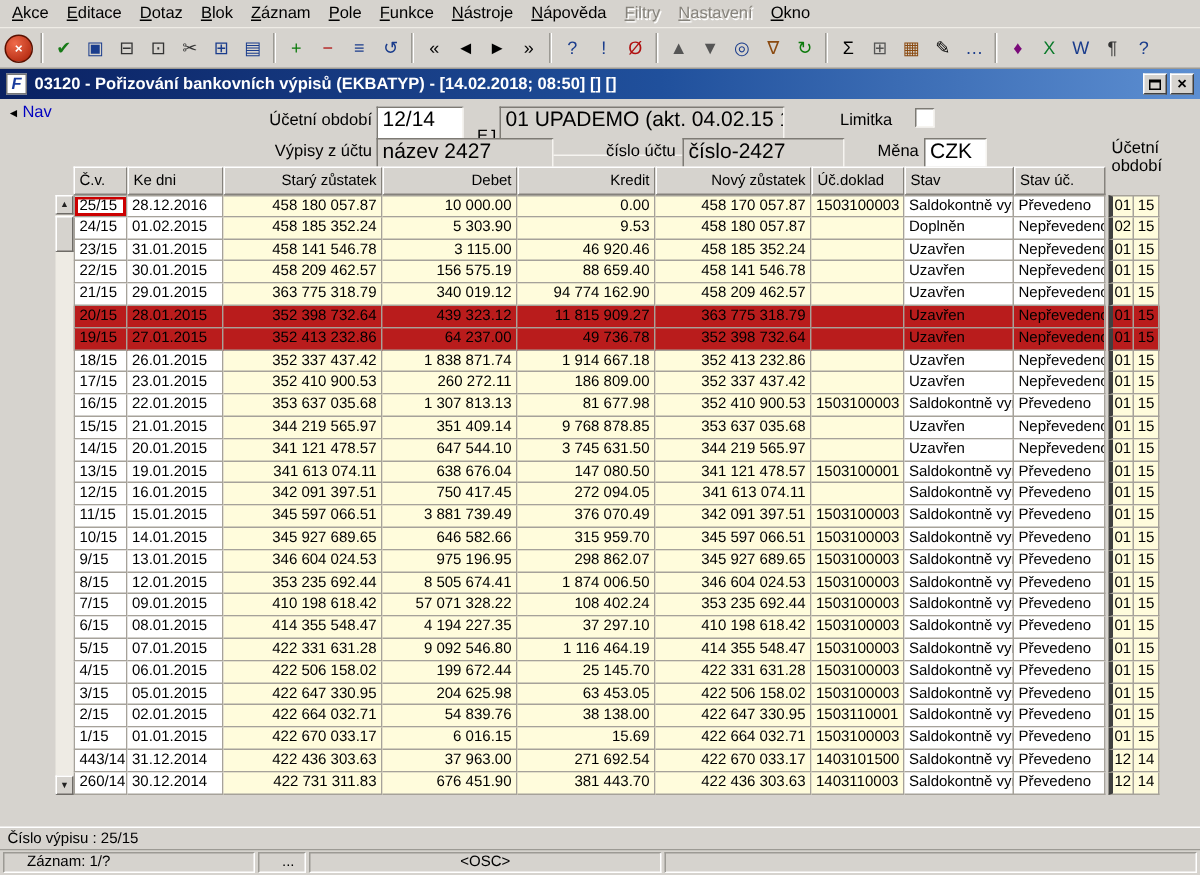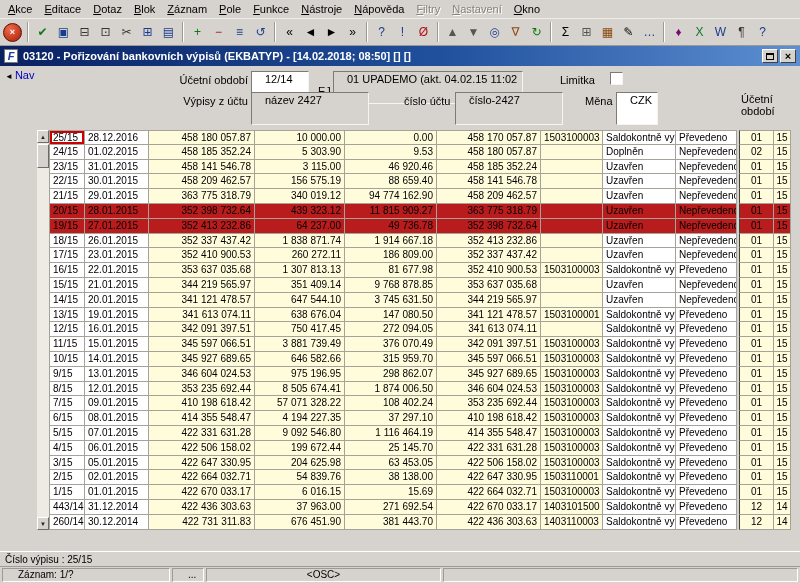--- a/index.html
+++ b/index.html
@@ -25,42 +25,42 @@
   .titletext{flex:1;white-space:nowrap;overflow:hidden}
   .winbtn{width:16px;height:14px;background:#d6d3ce;color:#000;border:1px solid;border-color:#fff #404040 #404040 #fff;display:flex;align-items:center;justify-content:center;font-size:11px;font-weight:bold;margin-left:2px;line-height:10px}
   .restore-box{display:block;width:8px;height:7px;border:1px solid #000;border-top:2px solid #000}
 
   
   .navlabel{position:absolute;left:5px;top:69px;font-size:11px;color:#0000c0;white-space:nowrap}
   .navarrow{color:#000;font-size:8px;margin-right:2px}
 
   
   .flabel{position:absolute;font-size:11px;white-space:nowrap}
-  .ffield{position:absolute;height:33px;background:#fff;border:1px solid;border-color:#7d7a74 #f6f4f0 #f6f4f0 #7d7a74;font-size:11px;line-height:13px;padding:1px 13px;white-space:nowrap;overflow:hidden}
+  .ffield{position:absolute;height:33px;background:#fff;border:1px solid;border-color:#7d7a74 #f6f4f0 #f6f4f0 #7d7a74;font-size:14px;line-height:13px;padding:1px 3px;white-space:nowrap;overflow:hidden}
   .ffield.gray{background:#d6d3ce}
   .checkbox{position:absolute;width:13px;height:13px;background:#fff;border:1px solid;border-color:#7d7a74 #f6f4f0 #f6f4f0 #7d7a74}
   .periodhdr{position:absolute;left:741px;top:93px;width:58px;font-size:11px;line-height:12px;white-space:pre-line}
 
   
   .ghead{position:absolute;left:49px;top:111px;display:flex;height:19px}
   .hc{background:#d6d3ce;border:1px solid;border-color:#fff #85827c #85827c #fff;font-size:10px;padding:3px 3px 0 3px;white-space:nowrap;overflow:hidden;flex:0 0 auto}
 
   
   .grows{position:absolute;left:49px;top:130px}
   .grow{display:flex;height:14.8px}
   .gc{border-right:1px solid #a6a29a;border-bottom:1px solid #a6a29a;font-size:10px;line-height:13px;padding:0 3px;white-space:nowrap;overflow:hidden;flex:0 0 auto}
   .grow .gc:first-child{border-left:1px solid #a6a29a}
   .grow:first-child .gc{border-top:1px solid #a6a29a}
   .bw{background:#fff}
   .by{background:#fffcdc}
   .ra{text-align:right}
   .ct{text-align:center;padding:0 1px}
   .c0{width:36px}.c1{width:64px}.c2{width:106px}.c3{width:90px}.c4{width:92px}
   .c5{width:104px}.c6{width:62px}.c7{width:73px}.c8{width:61px}
-  .c9{width:35px;margin-left:2px;border-left:1px solid #404040}
+  .c9{width:17px;margin-left:2px;border-left:3px solid #404040}
   .c10{width:17px}
   .grow.orange .gc{background:#b91c1c}
   .grow.selected .gc.c0{box-shadow:inset 0 0 0 2px #cc0000}
 
   
   .vscroll{position:absolute;left:37px;top:130px;width:12px;height:400px;background:#eeebe4}
   .sbtn{position:absolute;left:0;width:12px;height:13px;background:#d6d3ce;border:1px solid;border-color:#fff #6e6b66 #6e6b66 #fff;display:flex;align-items:center;justify-content:center;font-size:6px;color:#222}
   .sbtn.up{top:0}.sbtn.down{bottom:0}
   .sthumb{position:absolute;left:0;top:14px;width:12px;height:24px;background:#d6d3ce;border:1px solid;border-color:#fff #6e6b66 #6e6b66 #fff}
 
@@ -160,20 +160,31 @@
   <span class="flabel" style="left:146px;top:95px;width:102px;text-align:right">Výpisy z účtu</span>
   <span class="ffield gray" style="left:251px;top:92px;width:118px">název 2427</span>
   <span class="flabel" style="left:404px;top:95px">číslo účtu</span>
   <span class="ffield gray" style="left:455px;top:92px;width:108px">číslo-2427</span>
   <span class="flabel" style="left:585px;top:95px">Měna</span>
   <span class="ffield" style="left:616px;top:92px;width:42px">CZK</span>
 
   <span class="periodhdr">Účetní
 období</span>
 
+  <div class="ghead">
+    <span class="hc c0">Č.v.</span>
+    <span class="hc c1">Ke dni</span>
+    <span class="hc c2 ra">Starý zůstatek</span>
+    <span class="hc c3 ra">Debet</span>
+    <span class="hc c4 ra">Kredit</span>
+    <span class="hc c5 ra">Nový zůstatek</span>
+    <span class="hc c6">Úč.doklad</span>
+    <span class="hc c7">Stav</span>
+    <span class="hc c8">Stav úč.</span>
+  </div>
 
   <div class="grows" id="grows">
       <div class="grow selected">
         <span class="gc c0 bw">25/15</span>
         <span class="gc c1 bw">28.12.2016</span>
         <span class="gc c2 by ra">458 180 057.87</span>
         <span class="gc c3 by ra">10 000.00</span>
         <span class="gc c4 by ra">0.00</span>
         <span class="gc c5 by ra">458 170 057.87</span>
         <span class="gc c6 by">1503100003</span>

